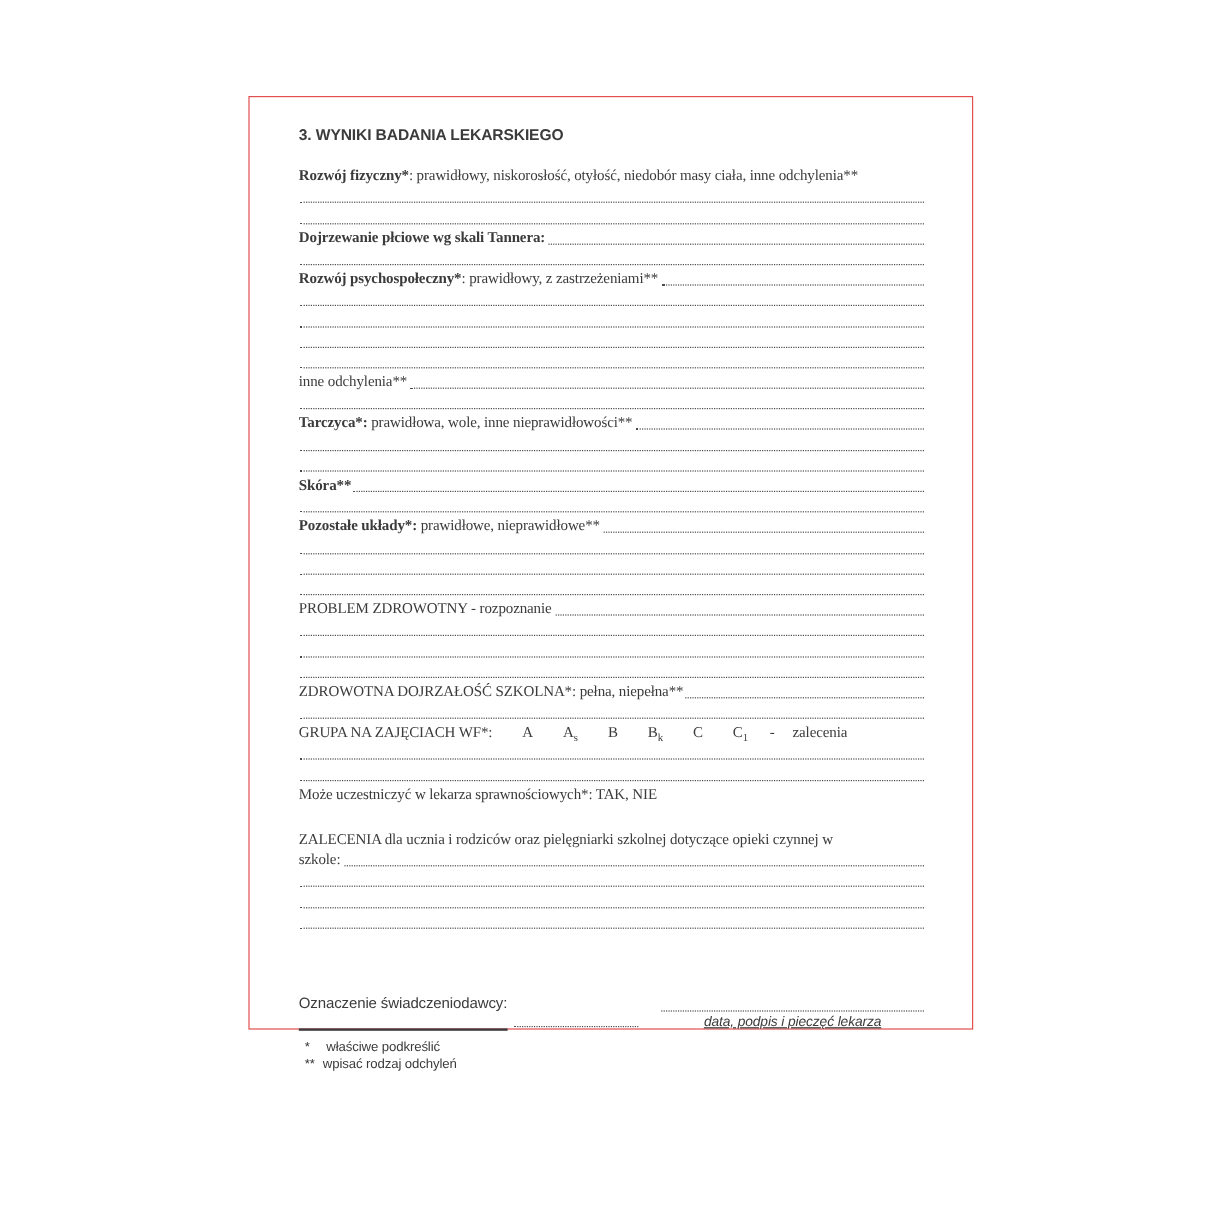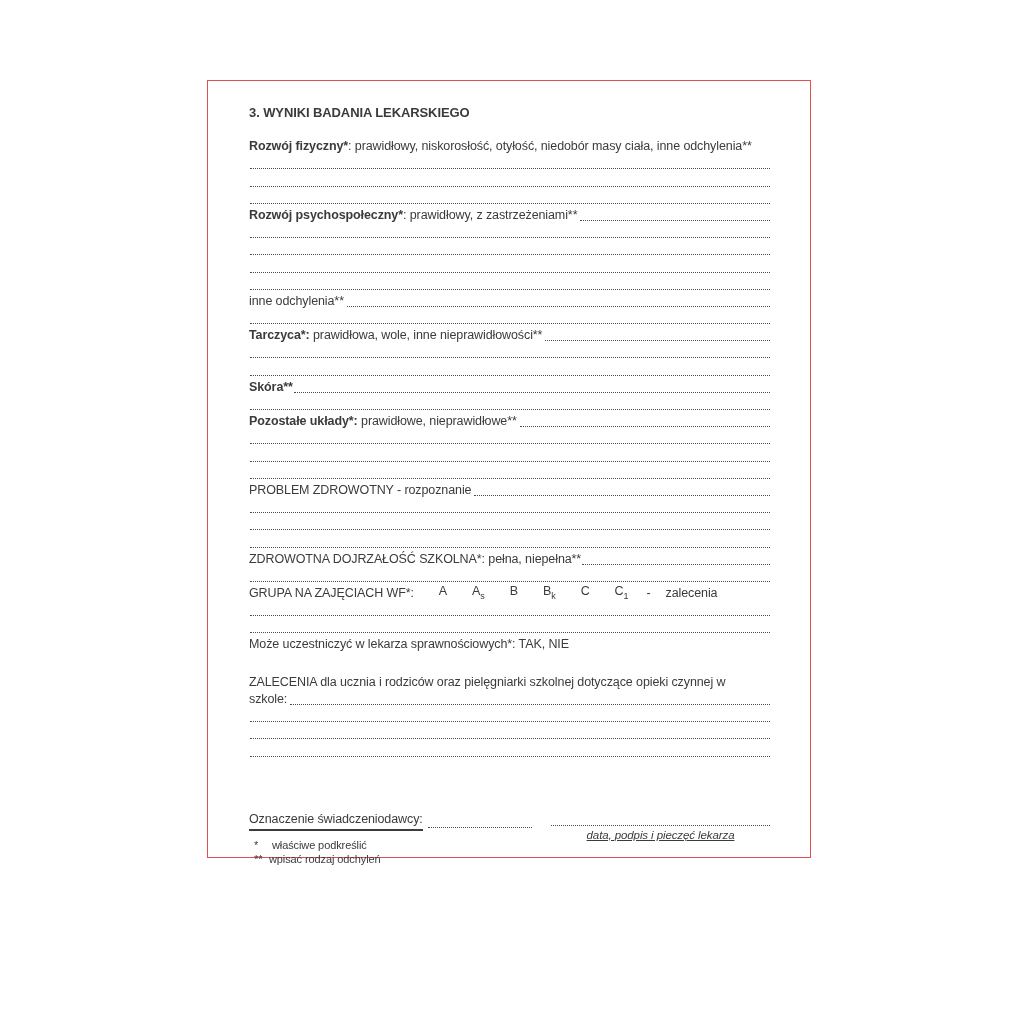--- a/index.html
+++ b/index.html
@@ -23,24 +23,25 @@
     letter-spacing: -0.1px;
   }
   .heading {
     font-weight: bold;
     font-size: 13px;
     line-height: 17px;
     margin: 0 0 17px 0;
   }
   .row {
     display: flex;
-    align-items: center;
+    align-items: flex-start;
     height: 17.2px;
     line-height: 17.2px;
     white-space: pre;
+    font-family: Liberation Serif, serif;
   }
   .b { font-weight: bold; }
   .dots {
     flex: 1 1 auto;
     align-self: flex-end;
     height: 0;
     margin: 0 0 3px 3px;
     border-bottom: 1.6px dotted #4c4c4c;
   }
   .dots.tight { margin-left: 1px; }
@@ -54,21 +55,21 @@
   
   .footer {
     display: flex;
     margin-top: 52px;
     align-items: flex-start;
   }
   .footer-left { width: 286px; flex: 0 0 auto; }
   .provider-line { display: flex; align-items: baseline; }
   .provider-label {
     border-bottom: 2px solid #3c3c3c;
-    padding-bottom: 3px;
+    padding-bottom: 14px;
     white-space: pre;
   }
   .provider-dots {
     width: 104px;
     align-self: flex-end;
     height: 0;
     margin: 0 0 3px 5px;
     border-bottom: 1.6px dotted #4c4c4c;
   }
   .footnotes { margin-top: 7px; font-size: 11px; line-height: 14px; }
@@ -90,20 +91,23 @@
   <div class="content">
 
     <div class="heading">3. WYNIKI BADANIA LEKARSKIEGO</div>
 
     <div class="row">
       <span class="b">Rozwój fizyczny*</span><span>: prawidłowy, niskorosłość, otyłość, niedobór masy ciała, inne odchylenia**</span>
     </div>
     <div class="row"><span class="dots tight"></span></div>
     <div class="row"><span class="dots tight"></span></div>
 
+    <div class="row">
+      <span class="b">Dojrzewanie płciowe wg skali Tannera:</span><span class="dots"></span>
+    </div>
     <div class="row"><span class="dots tight"></span></div>
 
     <div class="row">
       <span class="b">Rozwój psychospołeczny*</span><span>: prawidłowy, z zastrzeżeniami**</span><span class="dots"></span>
     </div>
     <div class="row"><span class="dots tight"></span></div>
     <div class="row"><span class="dots tight"></span></div>
     <div class="row"><span class="dots tight"></span></div>
     <div class="row"><span class="dots tight"></span></div>
 

